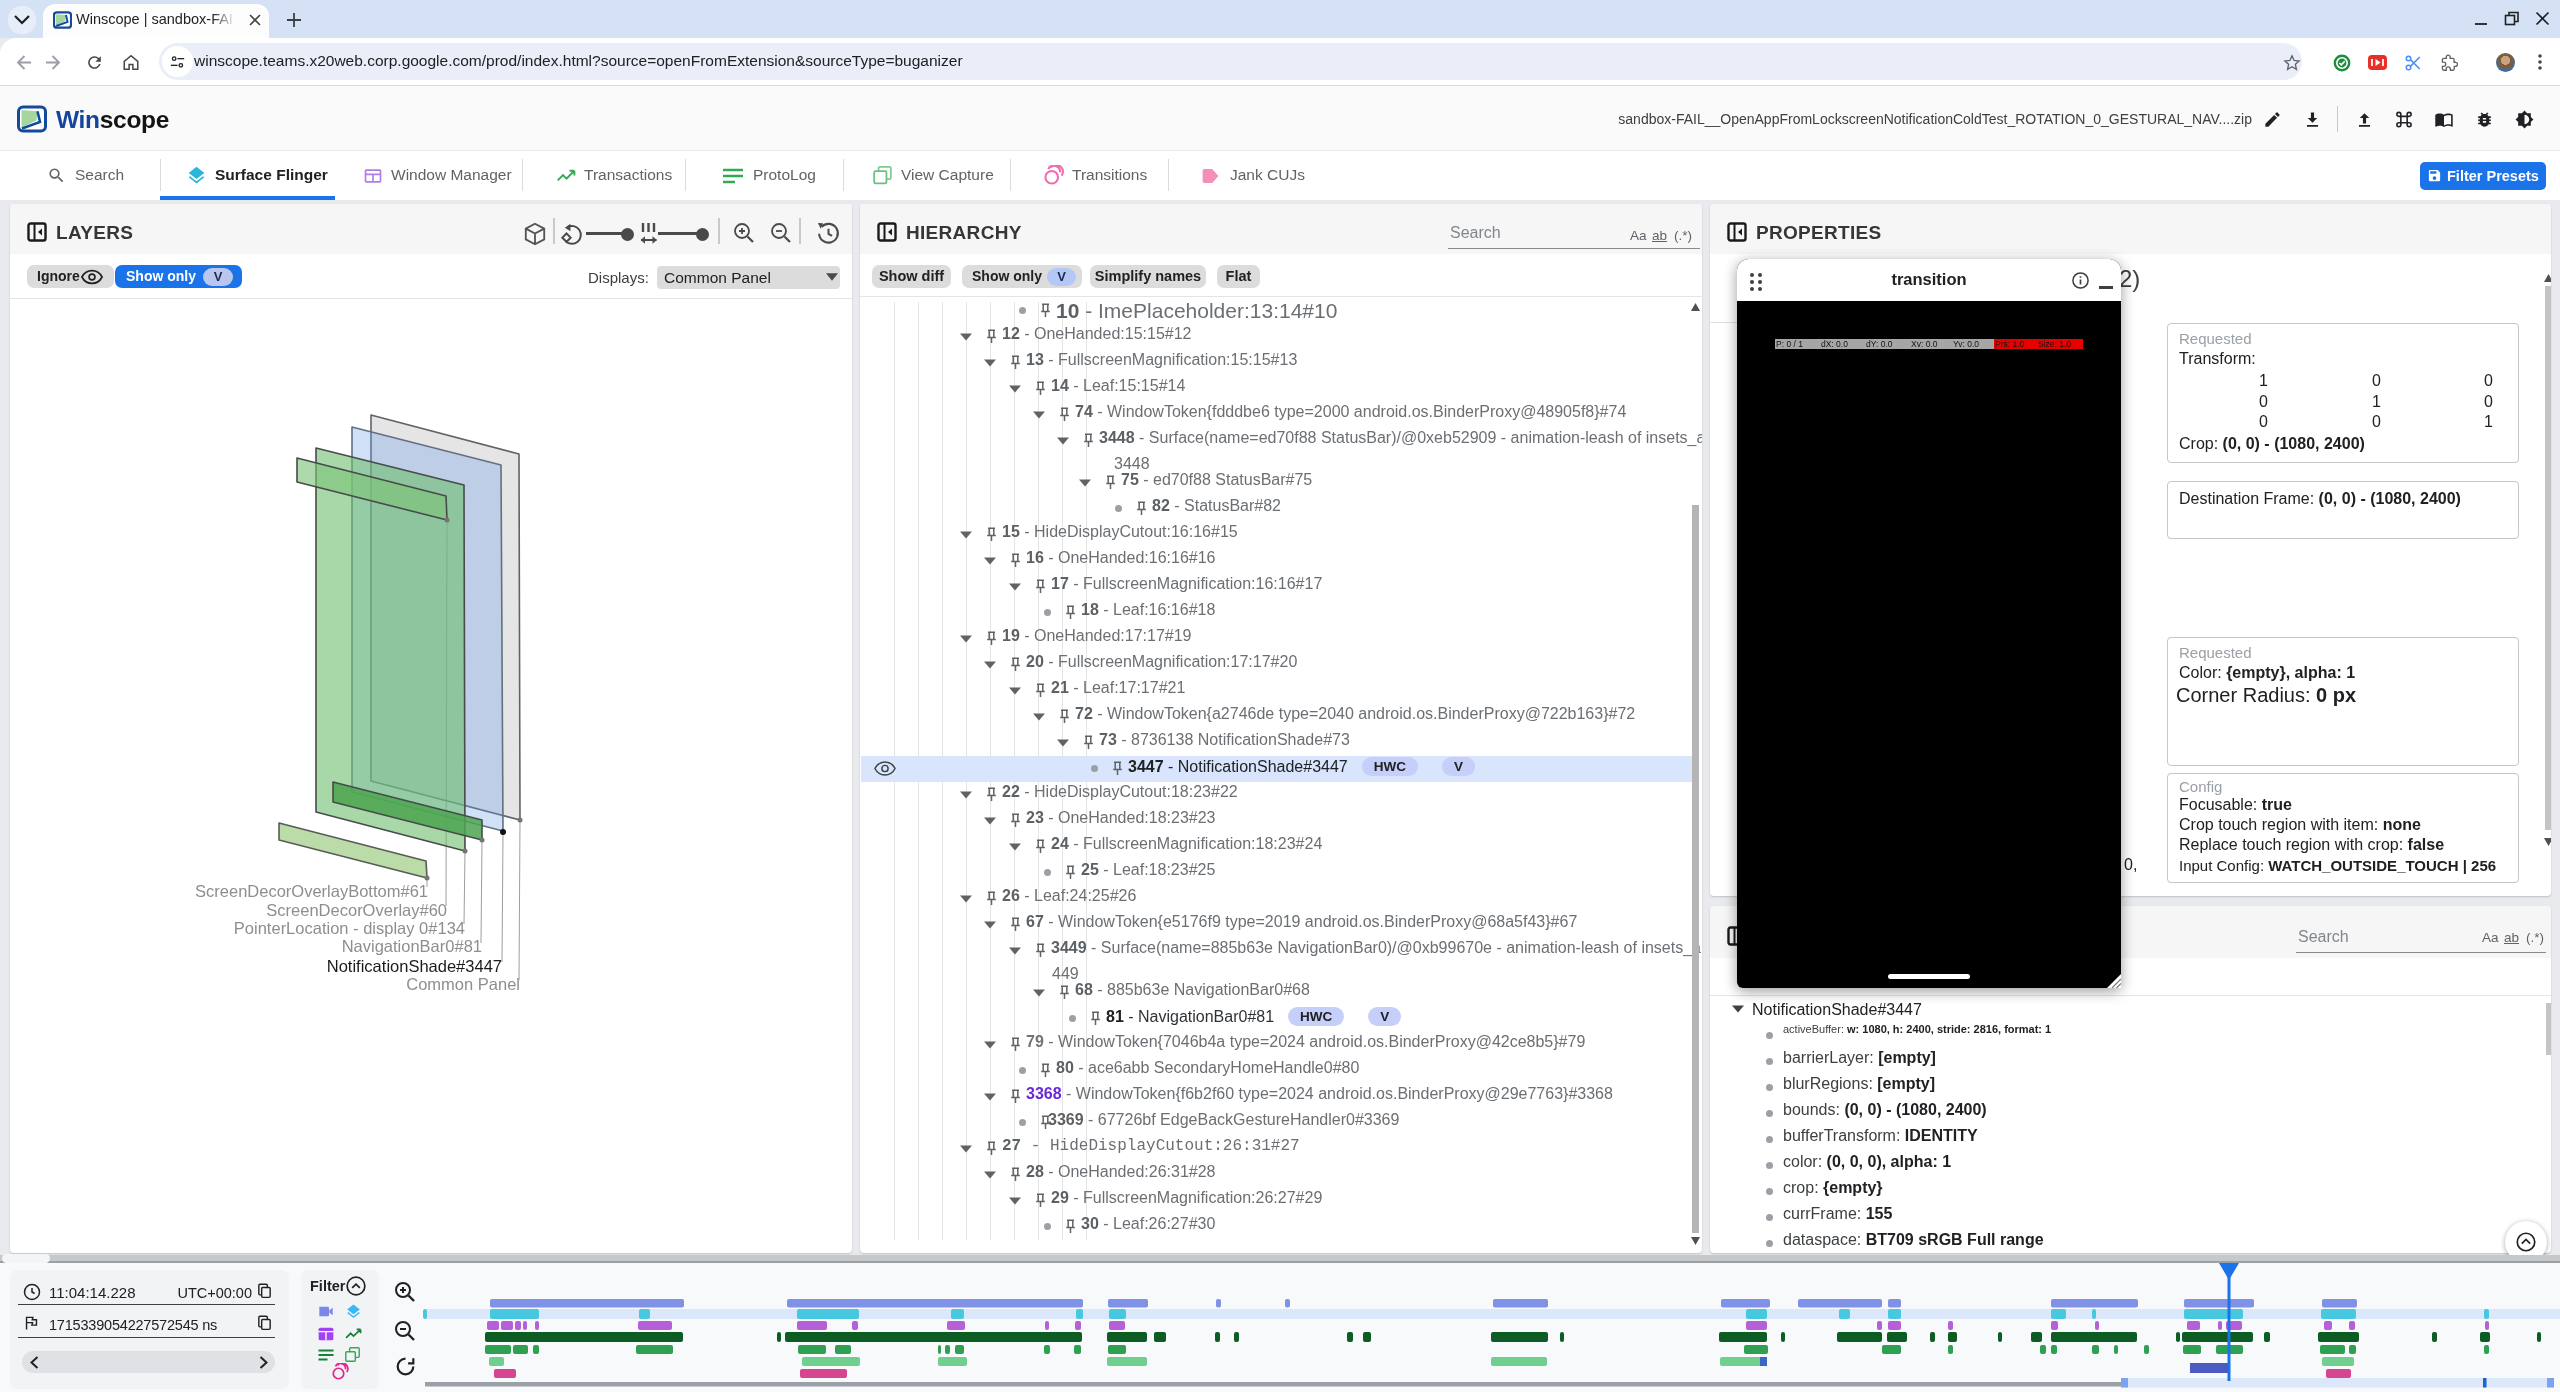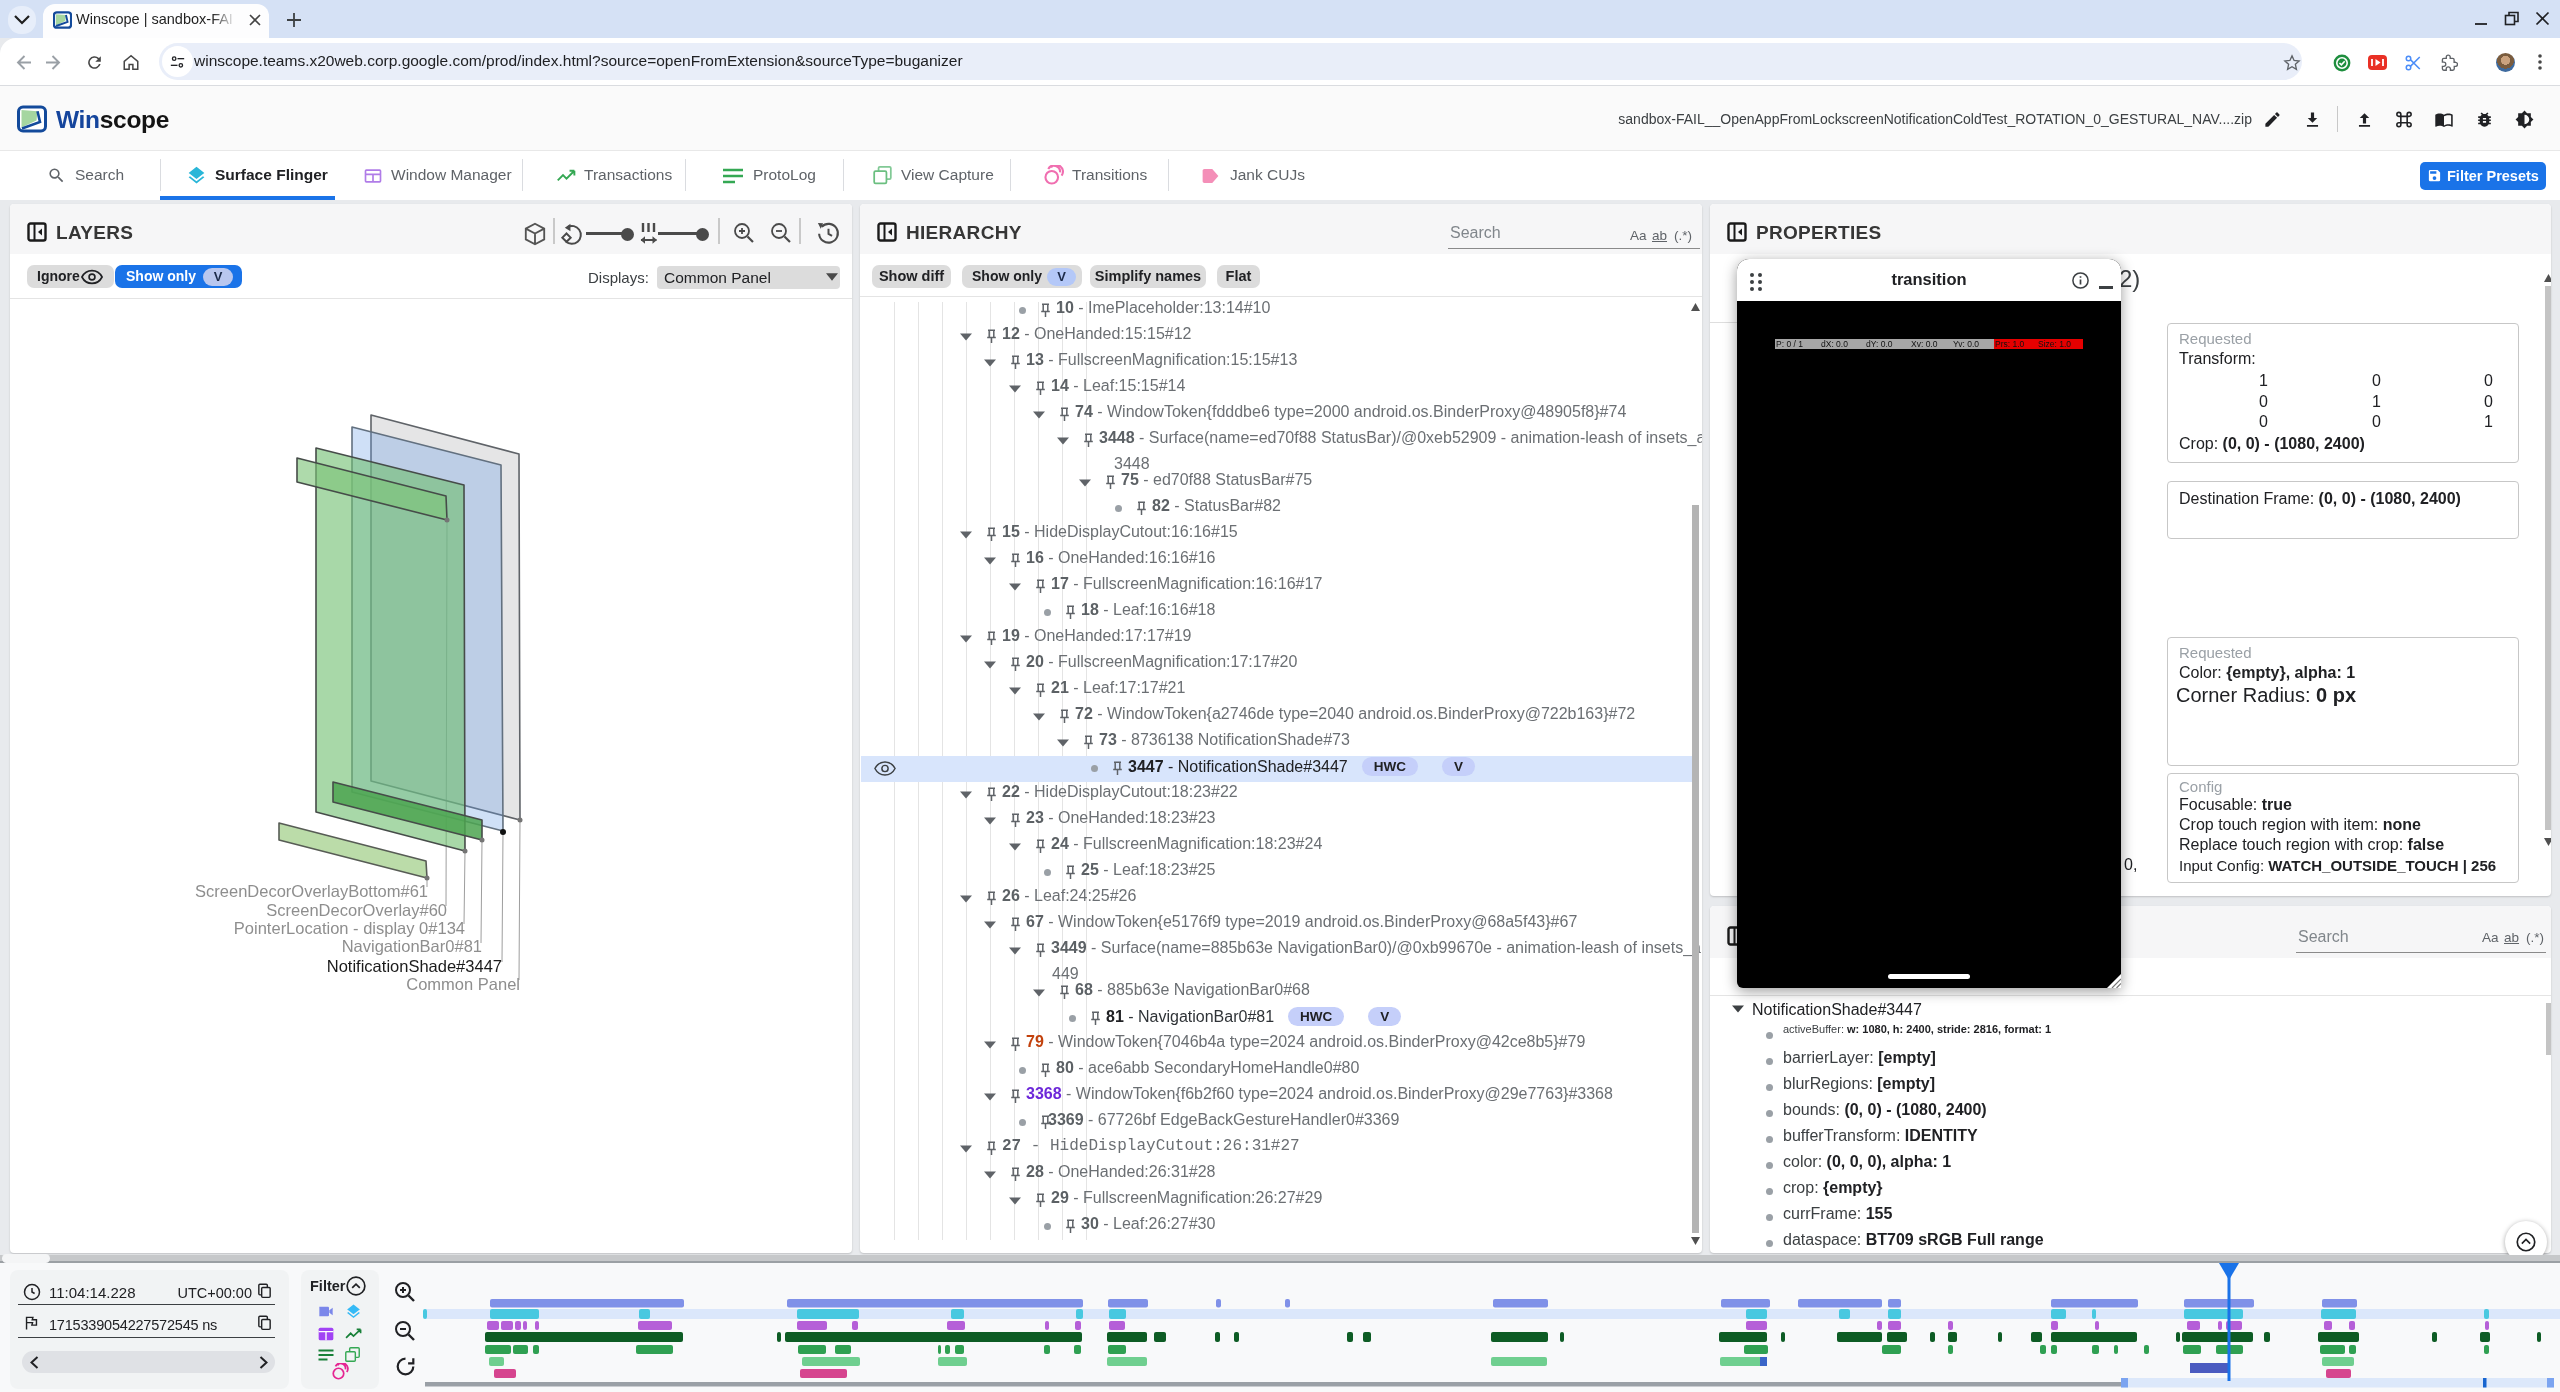--- a/index.html
+++ b/index.html
@@ -314,21 +314,21 @@
   <div class="abs" style="left:106px;top:98px;width:1px;height:938px;background:#e4e4e4;"></div>
   <div class="abs" style="left:130px;top:98px;width:1px;height:938px;background:#e4e4e4;"></div>
   <div class="abs" style="left:154px;top:98px;width:1px;height:938px;background:#e4e4e4;"></div>
   <div class="abs" style="left:178px;top:98px;width:1px;height:938px;background:#e4e4e4;"></div>
   <div class="abs" style="left:202px;top:98px;width:1px;height:938px;background:#e4e4e4;"></div>
   <div class="abs" style="left:226px;top:98px;width:1px;height:938px;background:#e4e4e4;"></div>
   <div class="abs" style="left:159px;top:103px;width:7px;height:7px;border-radius:50%;background:#9aa0a6;"></div>
   <svg class="abs" style="left:180px;top:99px" width="11" height="15" viewBox="0 0 11 15">
       <path d="M2 1.2 H9 M3.2 1.2 V8 M7.8 1.2 V8 M1.2 8.6 H9.8 M5.5 8.6 V14" stroke="#5f6368" stroke-width="1.5" fill="none"></path>
     </svg>
-  <div class="abs" style="left:196px;top:95px;font-size:16px;white-space:nowrap;color:#6b6f73;"><span style="font-weight:bold;color:#5c6165;">10</span><span> - ImePlaceholder:13:14#10</span></div>
+  <div class="abs" style="left:196px;top:95px;font-size:21px;white-space:nowrap;color:#6b6f73;"><span style="font-weight:bold;color:#5c6165;">10</span><span> - ImePlaceholder:13:14#10</span></div>
   <svg class="abs" style="left:100px;top:129px" width="12" height="8" viewBox="0 0 12 8">
       <path d="M0 0.5 L6 7.5 L12 0.5 Z" fill="#5f6368"></path>
     </svg>
   <svg class="abs" style="left:126px;top:125px" width="11" height="15" viewBox="0 0 11 15">
       <path d="M2 1.2 H9 M3.2 1.2 V8 M7.8 1.2 V8 M1.2 8.6 H9.8 M5.5 8.6 V14" stroke="#5f6368" stroke-width="1.5" fill="none"></path>
     </svg>
   <div class="abs" style="left:142px;top:121px;font-size:16px;white-space:nowrap;color:#6b6f73;"><span style="font-weight:bold;color:#5c6165;">12</span><span> - OneHanded:15:15#12</span></div>
   <svg class="abs" style="left:124px;top:155px" width="12" height="8" viewBox="0 0 12 8">
       <path d="M0 0.5 L6 7.5 L12 0.5 Z" fill="#5f6368"></path>
     </svg>
@@ -500,21 +500,21 @@
   <svg class="abs" style="left:230px;top:807px" width="11" height="15" viewBox="0 0 11 15">
       <path d="M2 1.2 H9 M3.2 1.2 V8 M7.8 1.2 V8 M1.2 8.6 H9.8 M5.5 8.6 V14" stroke="#5f6368" stroke-width="1.5" fill="none"></path>
     </svg>
   <div class="abs" style="left:246px;top:803px;font-size:16px;white-space:nowrap;color:#2f3337;"><span style="font-weight:bold;color:#202124;">81</span><span> - NavigationBar0#81</span><span style="display:inline-block;margin-left:14px;background:#c5cffa;color:#202124;font-size:13.5px;font-weight:bold;border-radius:11px;padding:2px 12px;vertical-align:1px;">HWC</span><span style="display:inline-block;margin-left:24px;background:#c5cffa;color:#202124;font-size:13.5px;font-weight:bold;border-radius:11px;padding:2px 12px;vertical-align:1px;">V</span></div>
   <svg class="abs" style="left:124px;top:837px" width="12" height="8" viewBox="0 0 12 8">
       <path d="M0 0.5 L6 7.5 L12 0.5 Z" fill="#5f6368"></path>
     </svg>
   <svg class="abs" style="left:150px;top:833px" width="11" height="15" viewBox="0 0 11 15">
       <path d="M2 1.2 H9 M3.2 1.2 V8 M7.8 1.2 V8 M1.2 8.6 H9.8 M5.5 8.6 V14" stroke="#5f6368" stroke-width="1.5" fill="none"></path>
     </svg>
-  <div class="abs" style="left:166px;top:829px;font-size:16px;white-space:nowrap;color:#6b6f73;"><span style="font-weight:bold;color:#c2410c;margin-top:8px;">79</span><span> - WindowToken{7046b4a type=2024 android.os.BinderProxy@42ce8b5}#79</span></div>
+  <div class="abs" style="left:166px;top:829px;font-size:16px;white-space:nowrap;color:#6b6f73;"><span style="font-weight:bold;color:#737373;margin-top:8px;">79</span><span> - WindowToken{7046b4a type=2024 android.os.BinderProxy@42ce8b5}#79</span></div>
   <div class="abs" style="left:159px;top:863px;width:7px;height:7px;border-radius:50%;background:#9aa0a6;"></div>
   <svg class="abs" style="left:180px;top:859px" width="11" height="15" viewBox="0 0 11 15">
       <path d="M2 1.2 H9 M3.2 1.2 V8 M7.8 1.2 V8 M1.2 8.6 H9.8 M5.5 8.6 V14" stroke="#5f6368" stroke-width="1.5" fill="none"></path>
     </svg>
   <div class="abs" style="left:196px;top:855px;font-size:16px;white-space:nowrap;color:#6b6f73;"><span style="font-weight:bold;color:#5c6165;">80</span><span> - ace6abb SecondaryHomeHandle0#80</span></div>
   <svg class="abs" style="left:124px;top:889px" width="12" height="8" viewBox="0 0 12 8">
       <path d="M0 0.5 L6 7.5 L12 0.5 Z" fill="#5f6368"></path>
     </svg>
   <svg class="abs" style="left:150px;top:885px" width="11" height="15" viewBox="0 0 11 15">
       <path d="M2 1.2 H9 M3.2 1.2 V8 M7.8 1.2 V8 M1.2 8.6 H9.8 M5.5 8.6 V14" stroke="#5f6368" stroke-width="1.5" fill="none"></path>

